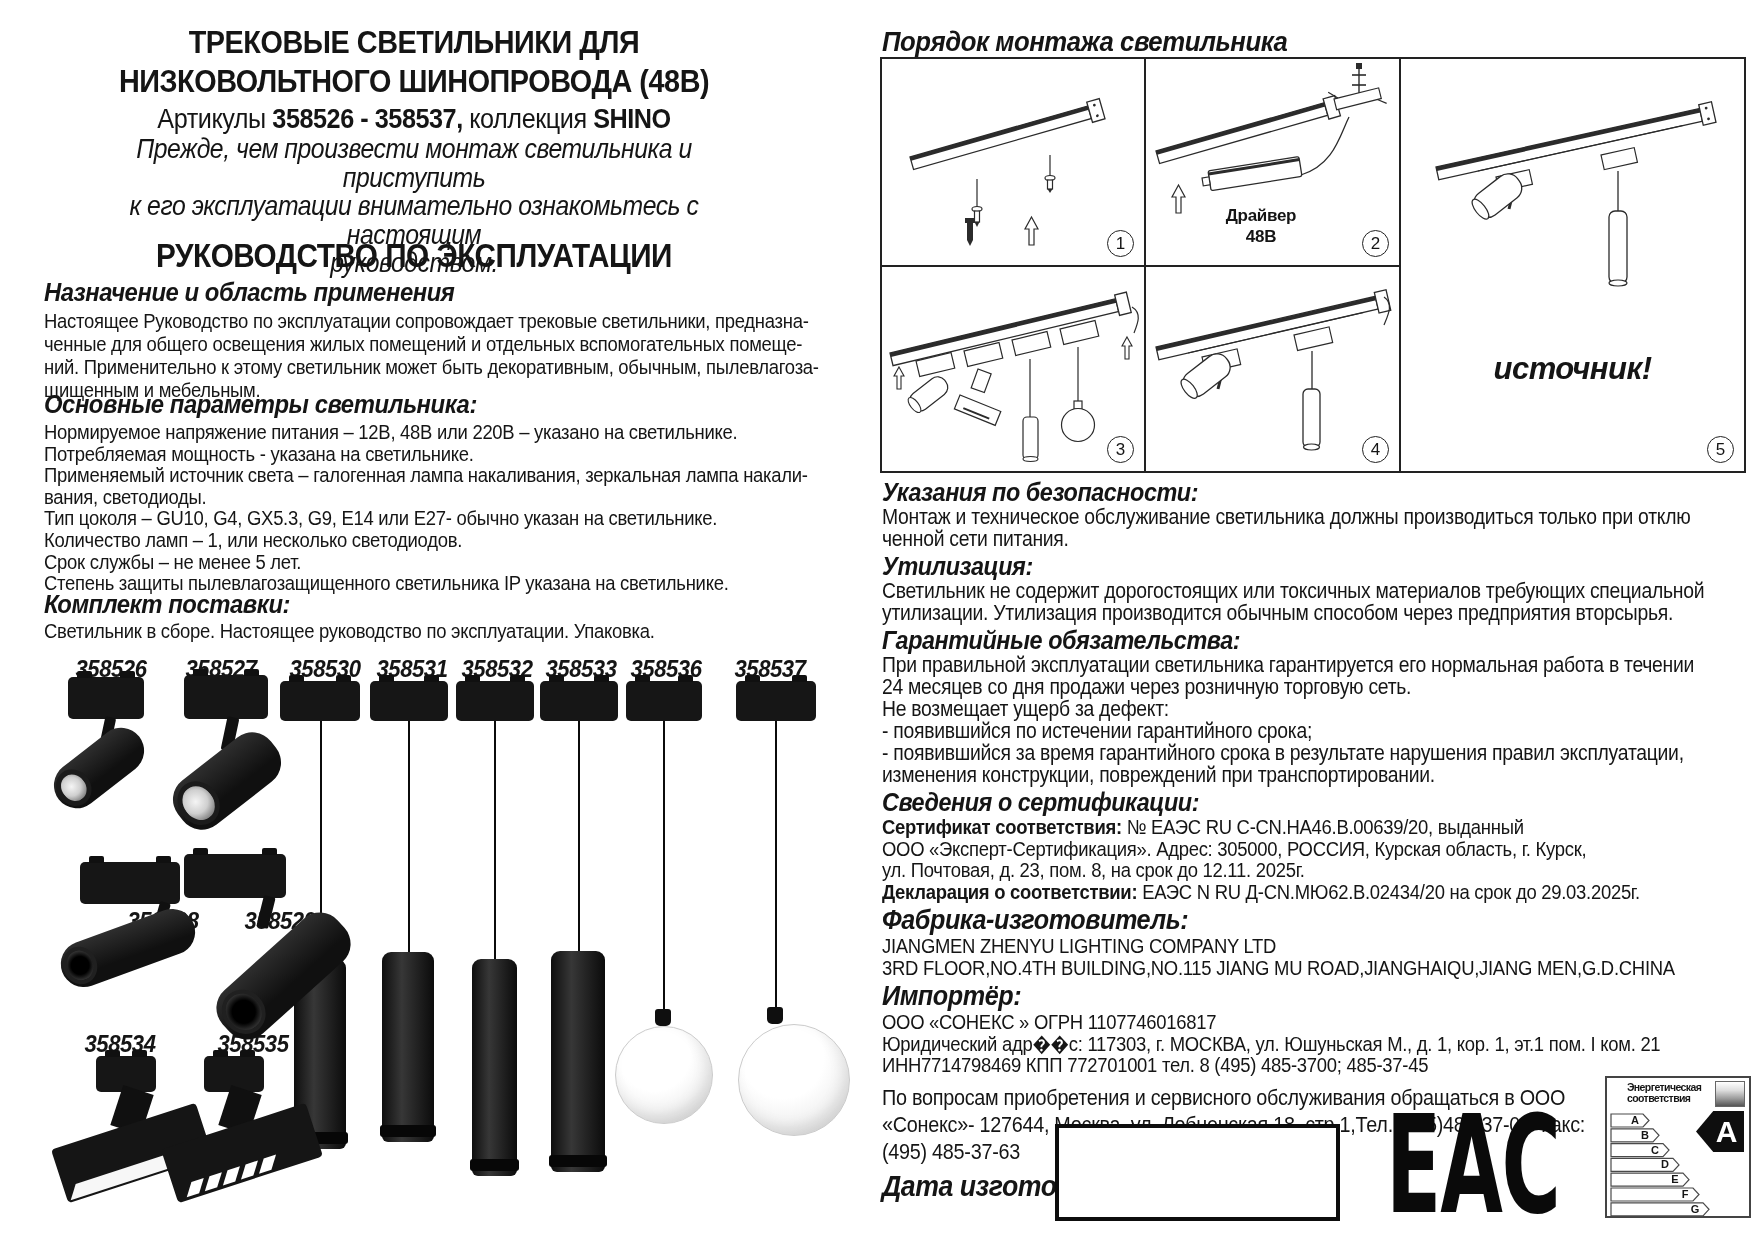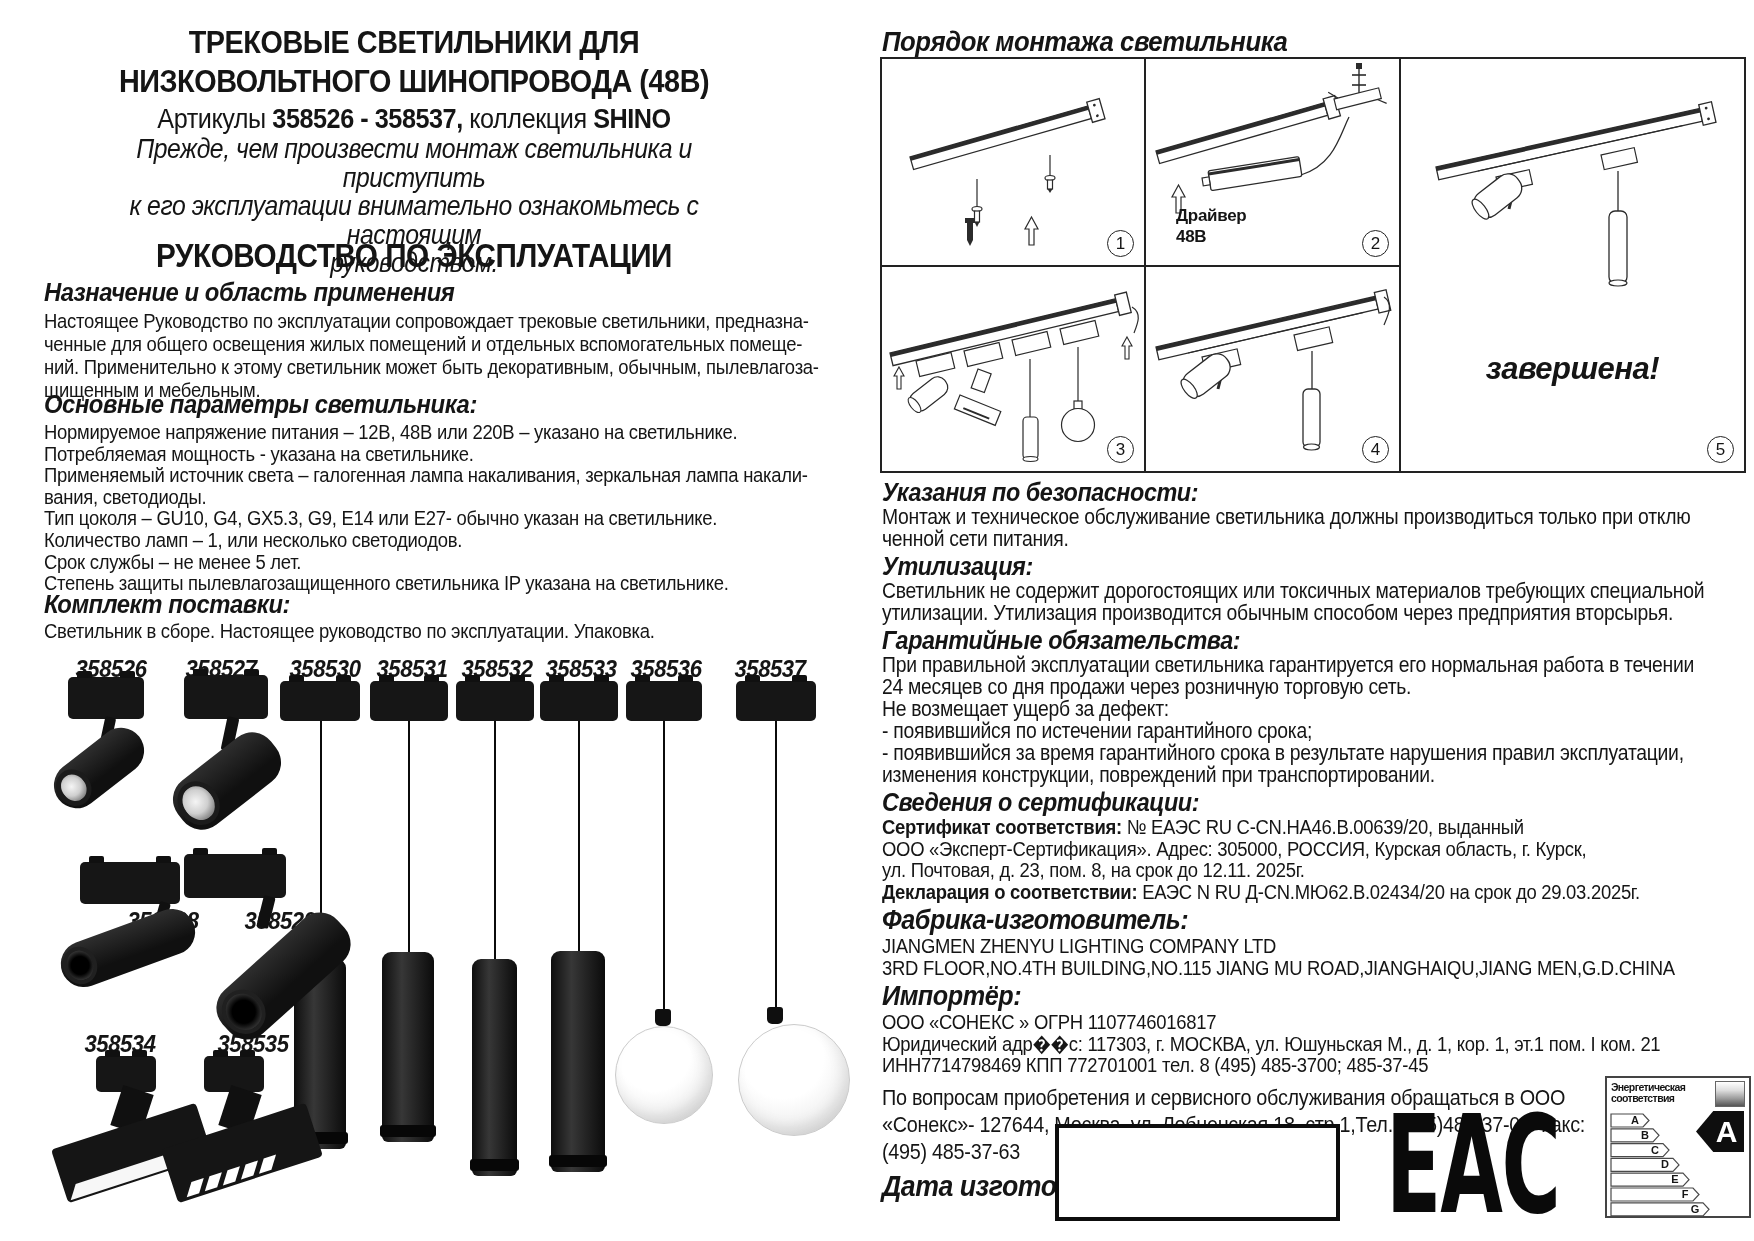--- a/index.html
+++ b/index.html
@@ -71,21 +71,21 @@
     transform:scaleX(0.92); transform-origin:0 50%; }
   .montage-fig { position:absolute; left:90px; top:37px; width:866px; height:416px;
     border:2px solid #222; display:grid; grid-template-columns:264px 255px 343px;
     grid-template-rows:208px 204px; background:#fff; }
   .mcell { position:relative; background:#fff; }
   .b-r { border-right:2px solid #222; } .b-b { border-bottom:2px solid #222; }
   .mcell svg { display:block; }
   .badge { position:absolute; right:10px; bottom:8px; width:27px; height:27px;
     border:1.6px solid #222; border-radius:50%; font-size:17px; display:flex;
     align-items:center; justify-content:center; background:#fff; }
-  .driver-label { position:absolute; left:30px; top:146px; width:170px; text-align:left;
+  .driver-label { position:absolute; left:30px; top:146px; width:170px; text-align:center;
     font-size:17px; font-weight:bold; line-height:21px; letter-spacing:-0.3px; }
   .done-text { position:absolute; left:0; right:0; top:290px; text-align:center;
     font-size:31px; font-weight:bold; font-style:italic; line-height:39px; letter-spacing:-0.5px; }
   .panel5 { grid-column:3; grid-row:1 / 3; }
 
   .rtext { position:absolute; left:92px; top:458px; width:872px; }
   .rh { font-size:26px; font-weight:bold; font-style:italic; line-height:28px; margin-top:2px;
     letter-spacing:-0.5px; white-space:nowrap; transform:scaleX(0.9); transform-origin:0 50%; }
   .rh.big { font-size:28px; line-height:31px; }
   .rl { font-size:21.5px; line-height:22px; letter-spacing:-0.3px; white-space:nowrap;
@@ -98,21 +98,21 @@
   .date-label { position:absolute; left:92px; top:1150px; font-size:29px; font-weight:bold;
     font-style:italic; letter-spacing:-0.5px; white-space:nowrap; transform:scaleX(0.92); transform-origin:0 50%; }
   .date-box { position:absolute; left:265px; top:1104px; width:285px; height:97px;
     border:4px solid #0d0d0d; background:#fff; }
   .eac-wrap { position:absolute; left:596px; top:1096px; width:185px; height:112px; overflow:visible; }
   .eac-text { font-weight:bold; font-size:135px; line-height:100px; letter-spacing:-2px;
     font-family:"DejaVu Sans", sans-serif; transform:scaleX(0.6); transform-origin:0 50%; color:#0a0a0a; }
 
   .energy { position:absolute; left:815px; top:1056px; width:146px; height:142px;
     border:2px solid #444; background:#fff; }
-  .energy-title { position:absolute; left:4px; top:4px; font-size:10.5px; font-weight:bold;
+  .energy-title { position:absolute; left:20px; top:4px; font-size:10.5px; font-weight:bold;
     line-height:11px; letter-spacing:-0.6px; }
   .energy-grad { position:absolute; right:4px; top:3px; width:30px; height:26px;
     background:linear-gradient(180deg,#fff 0%,#ddd 35%,#999 70%,#555 100%); border:1px solid #666; }
   .energy-arrows { position:absolute; left:2px; top:35px; }
   .ecl { position:absolute; font-size:11px; font-weight:bold; width:12px; text-align:center; }
   .energy-big { position:absolute; right:5px; top:33px; width:48px; height:41px; background:#0e0e0e;
     clip-path:polygon(0 50%, 36% 0, 100% 0, 100% 100%, 36% 100%);
     display:flex; align-items:center; justify-content:center; padding-left:13px; }
   .energy-big span { color:#fff; font-size:30px; font-weight:bold; }
 
@@ -367,21 +367,21 @@
             <ellipse class="shp" cx="4" cy="13.5" rx="5" ry="12" stroke-width="1.2"></ellipse>
           </g>
           <g transform="translate(200,96) rotate(-12.5)">
             <rect class="shp" x="0" y="0" width="34" height="15" stroke-width="1.2"></rect>
           </g>
           <line class="ln" x1="217" y1="112" x2="217" y2="152" stroke-width="1.3"></line>
           <rect class="shp" x="208" y="152" width="18" height="72" rx="6" stroke-width="1.3"></rect>
           <ellipse class="shp" cx="217" cy="224" rx="9" ry="3" stroke-width="1.2"></ellipse>
         </svg>
         <div class="done-text">
-          <div>завершена!</div>
+          <div>источник!</div>
         </div>
         <div class="badge">5</div>
       </div>
 
       <div class="mcell b-r">
         <svg width="262" height="204" viewBox="0 0 262 204">
           <g transform="translate(8,86) rotate(-13.5)">
             <rect class="shp" x="0" y="0" width="232" height="13" stroke-width="1.3"></rect>
             <line class="ln" x1="0" y1="2" x2="232" y2="2" stroke-width="4"></line>
             <rect class="shp" x="232" y="-4" width="12" height="21" stroke-width="1.3"></rect>

